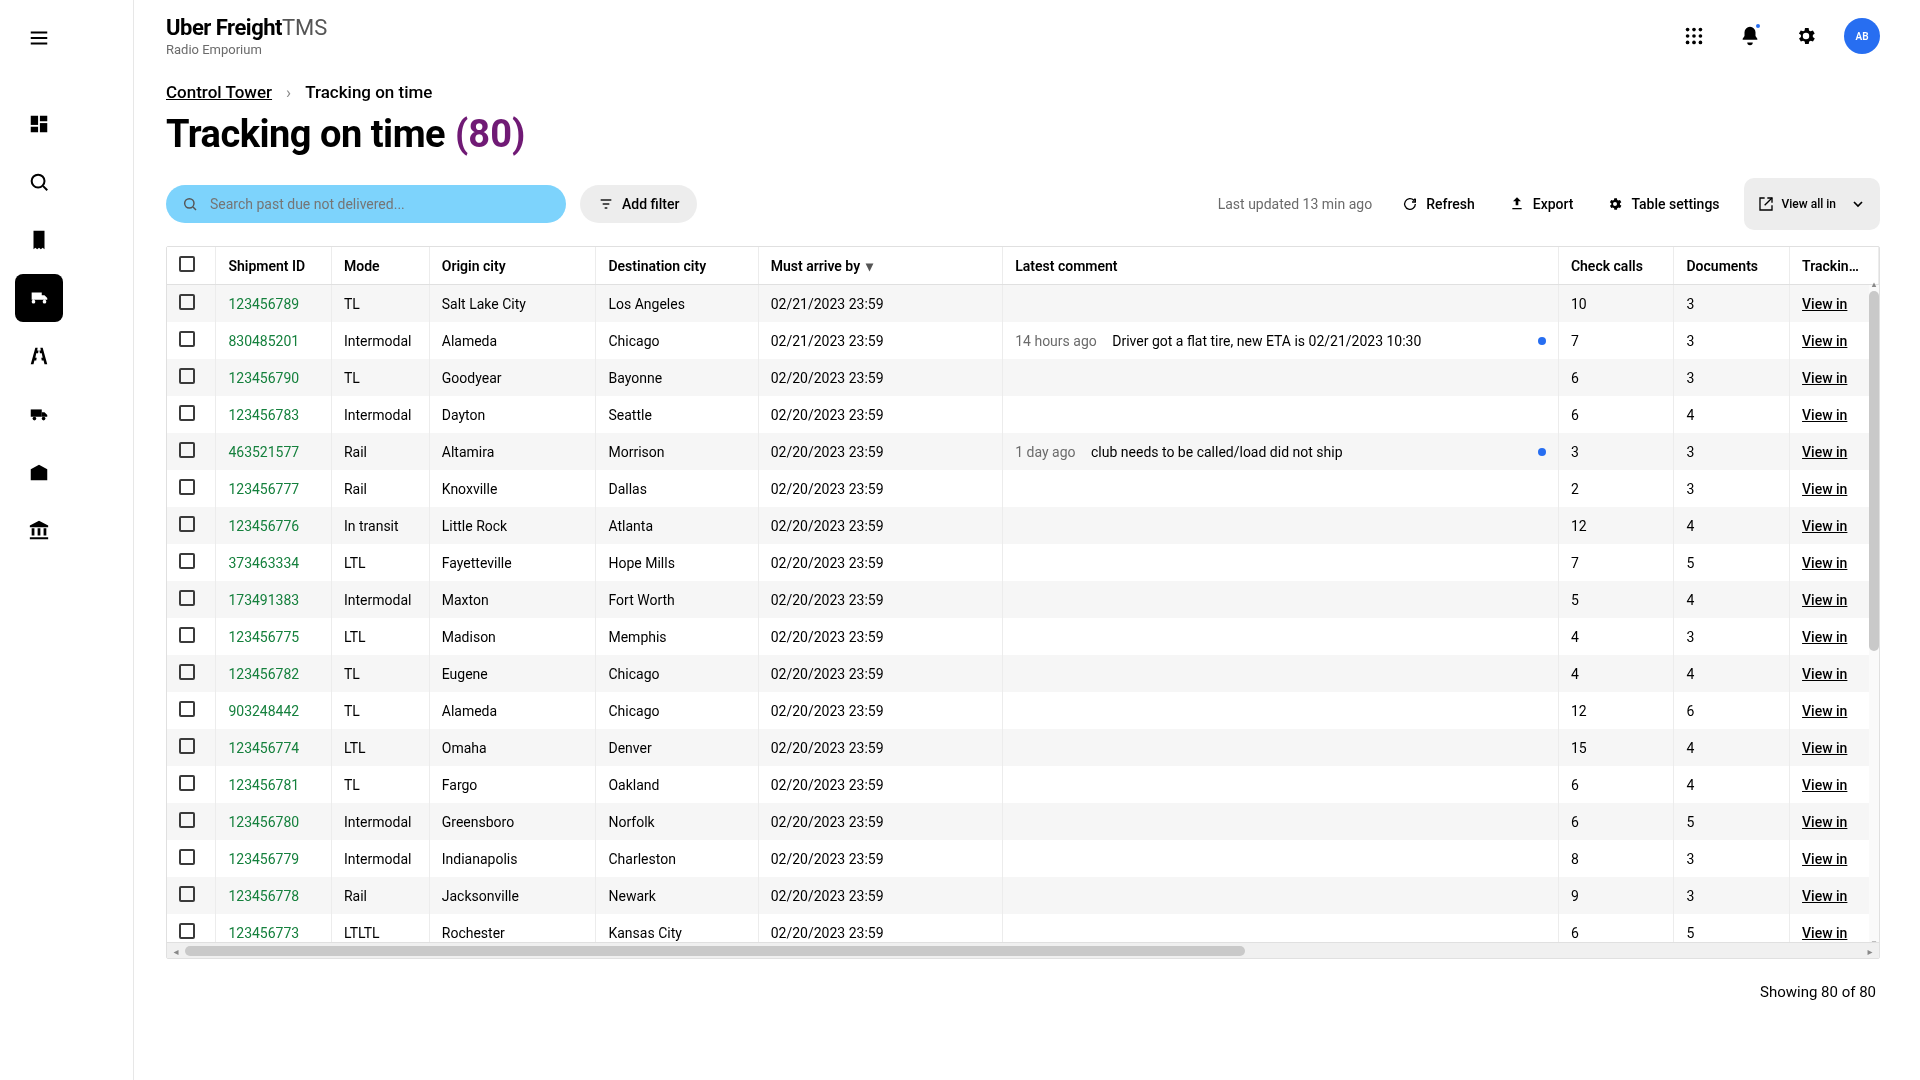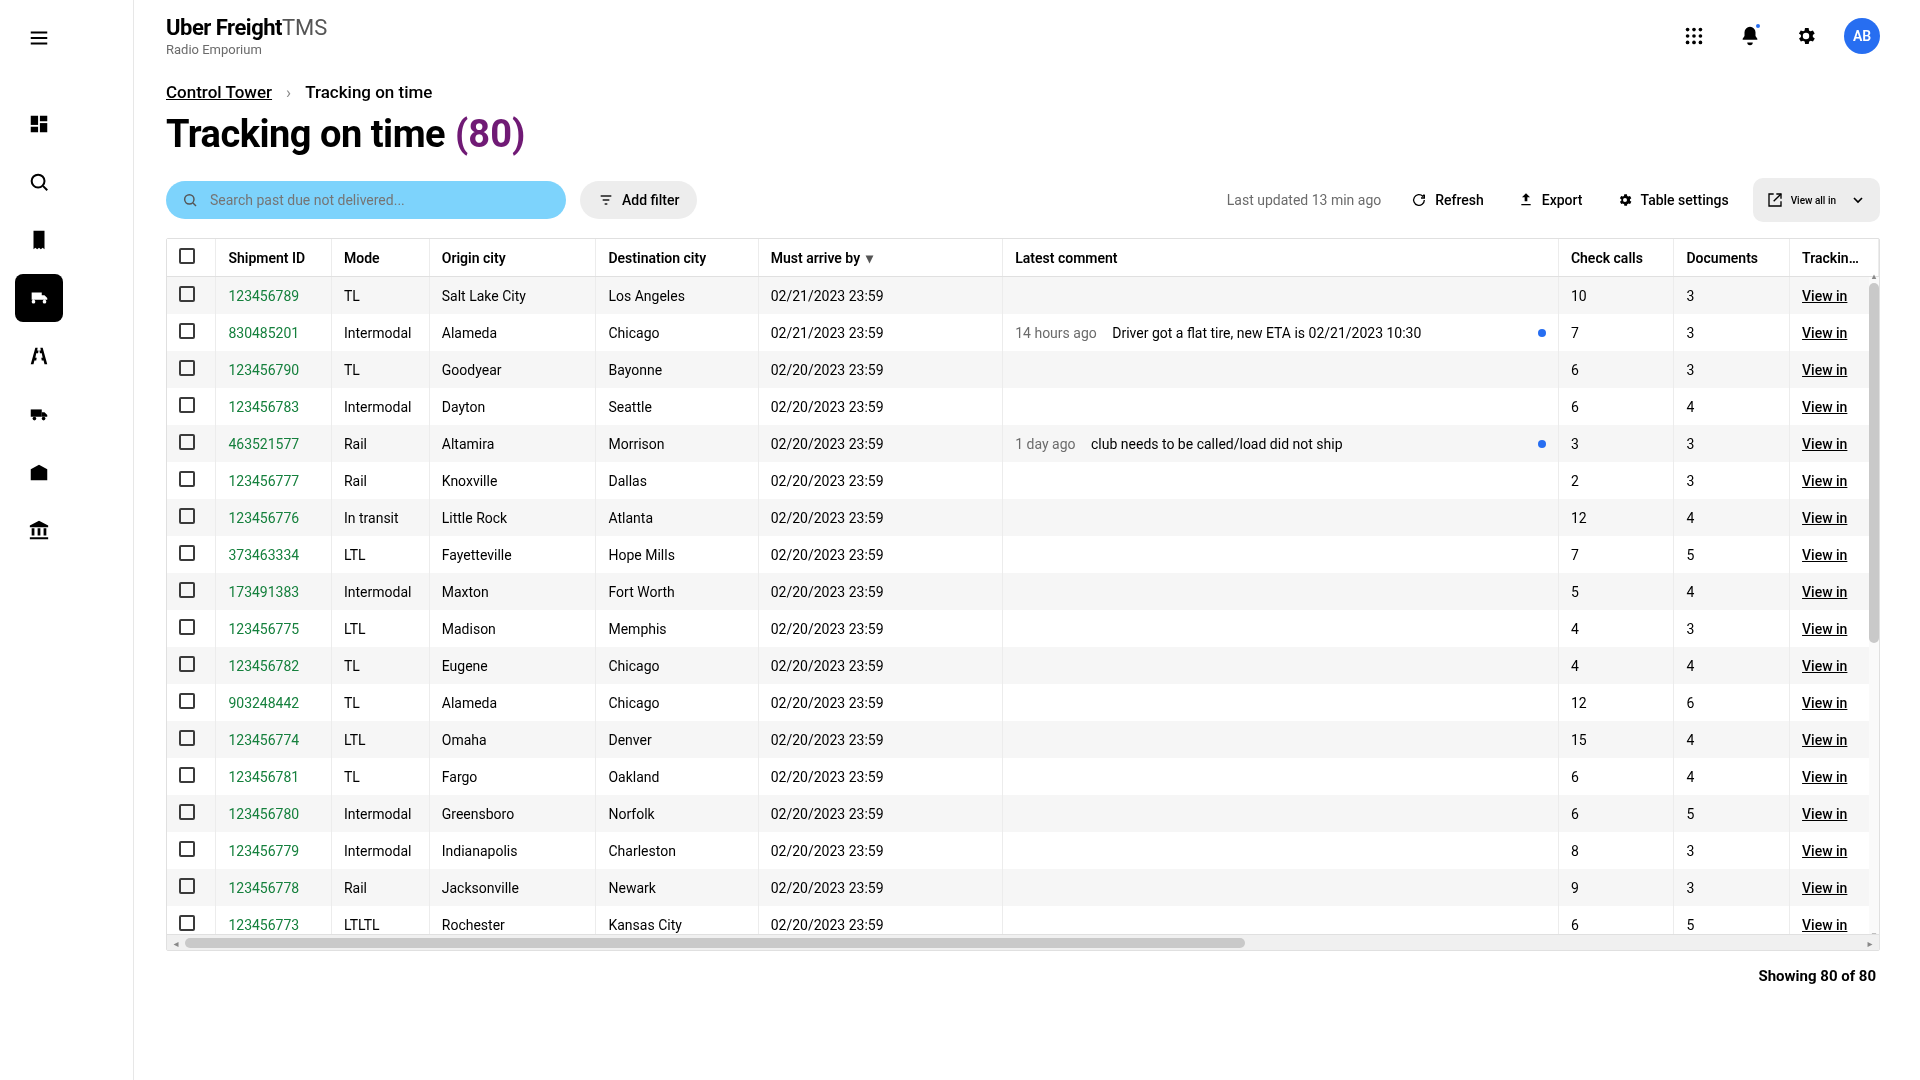--- a/index.html
+++ b/index.html
@@ -24,21 +24,21 @@
 .top-bar { display:flex; align-items:center; justify-content:space-between; height: 48px; }
 .brand { display:flex; flex-direction:column; }
 .brand-row { display:flex; align-items:baseline; gap: 0; }
 .brand-uber { font-weight: 700; font-size: 22px; letter-spacing: -0.5px; }
 .brand-tms { font-weight: 400; font-size: 22px; color:#555; }
 .brand-sub { font-size: 13px; color:#6b6b6b; margin-top: 2px; }
 .top-right { display:flex; align-items:center; gap: 20px; }
 .icon-btn { width: 36px; height:36px; display:flex; align-items:center; justify-content:center; border-radius: 50%; cursor:pointer; position:relative; }
 .icon-btn svg { width: 22px; height:22px; }
 .notif-dot { position:absolute; top:4px; right:6px; width:8px; height:8px; background:#276EF1; border-radius:50%; border:2px solid #fff; }
-.avatar { width:36px; height:36px; border-radius:50%; background:#276EF1; color:#fff; display:flex; align-items:center; justify-content:center; font-size:14px; font-weight:600; cursor:pointer; }
+.avatar { width:36px; height:36px; border-radius:50%; background:#276EF1; color:#fff; display:flex; align-items:center; justify-content:center; font-size:10px; font-weight:600; cursor:pointer; }
 
 
 .crumbs { display:flex; align-items:center; gap: 14px; margin-top: 22px; font-size:17px; }
 .crumbs a { color:#000; text-decoration: underline; font-weight:500; cursor:pointer; }
 .crumbs .chev { color:#888; }
 .crumbs .current { font-weight:500; }
 
 
 .page-title { display:flex; align-items:baseline; gap: 10px; margin-top: 10px; }
 .page-title h1 { font-size: 38px; font-weight:700; letter-spacing:-0.5px; }
@@ -48,21 +48,21 @@
 .toolbar { display:flex; align-items:center; gap: 14px; margin-top: 22px; }
 .search-wrap { display:flex; align-items:center; background:#7dd3fc; border-radius: 22px; padding: 0 16px; height: 38px; width: 400px; }
 .search-wrap svg { width:16px; height:16px; color:#555; margin-right:12px; }
 .search-wrap input { border:none; background:transparent; outline:none; flex:1; font-size:14px; color:#555; }
 .pill-btn { display:flex; align-items:center; gap:8px; background:#ededed; border-radius:22px; padding: 0 18px; height:38px; font-size:14px; font-weight:500; cursor:pointer; }
 .pill-btn svg { width:16px; height:16px; }
 .toolbar-spacer { flex:1; }
 .meta-text { font-size:14px; color:#6b6b6b; margin-right: 6px; }
 .tool-link { display:flex; align-items:center; gap:8px; font-size:14px; font-weight:500; cursor:pointer; padding: 0 10px; }
 .tool-link svg { width:16px; height:16px; }
-.view-all { display:flex; align-items:center; gap:8px; background:#ededed; border-radius: 10px; padding:0 14px; height:44px; font-size:10px; font-weight:500; cursor:pointer; }
+.view-all { display:flex; align-items:center; gap:8px; background:#ededed; border-radius: 10px; padding:0 14px; height:52px; font-size:12px; font-weight:500; cursor:pointer; }
 .view-all svg { width:16px; height:16px; }
 .view-all .chev-d { margin-left: 6px; }
 
 
 .table-wrap { margin-top: 16px; border: 1px solid #e0e0e0; border-radius: 2px; position:relative; }
 .tbl { width: 100%; border-collapse: collapse; table-layout: fixed; }
 .tbl th, .tbl td { padding: 9px 12px; font-size: 14px; text-align:left; border-right: 1px solid #ececec; white-space: nowrap; overflow:hidden; text-overflow: ellipsis; }
 .tbl thead th { font-weight:600; background:#fff; border-bottom: 1px solid #e0e0e0; position: sticky; top:0; }
 .tbl tbody tr:nth-child(odd) { background:#f6f6f6; }
 .tbl tbody tr:nth-child(even) { background:#fff; }
@@ -91,21 +91,21 @@
 .hscroll .arrow-l { left:2px; } .hscroll .arrow-r { right:2px; }
 .vscroll { position:absolute; right:0; top: 38px; width:10px; bottom:16px; background:#fafafa; }
 .vscroll .vthumb { position:absolute; top:6px; width:10px; height: 360px; background:#c9c9c9; border-radius:5px; }
 .vscroll .varrow-t, .vscroll .varrow-b { position:absolute; right:0; width:10px; height:10px; color:#888; font-size:9px; text-align:center; }
 .vscroll .varrow-t { top:-6px; } .vscroll .varrow-b { bottom:-6px; }
 
 
 .clip-row td { padding-bottom: 0; height: 22px; overflow:hidden; }
 
 
-.footer-row { display:flex; justify-content:flex-end; margin-top: 16px; font-size:15px; font-weight:700; padding-right: 4px; }
+.footer-row { display:flex; justify-content:flex-end; margin-top: 24px; font-size:15px; font-weight:400; padding-right: 4px; }
 
 </style>
 </head>
 <body>
 
 <div class="app">
 
   <nav class="nav-rail">
     <div class="rail-btn">
       <svg viewBox="0 0 24 24" fill="none" stroke="currentColor" stroke-width="2.2">

